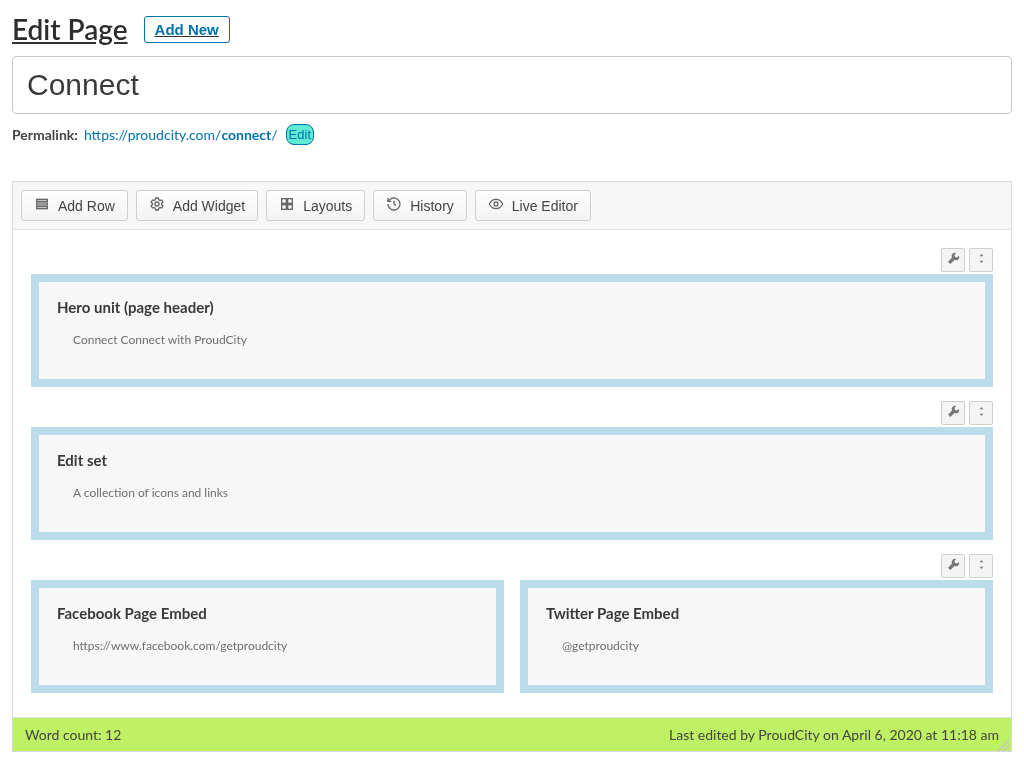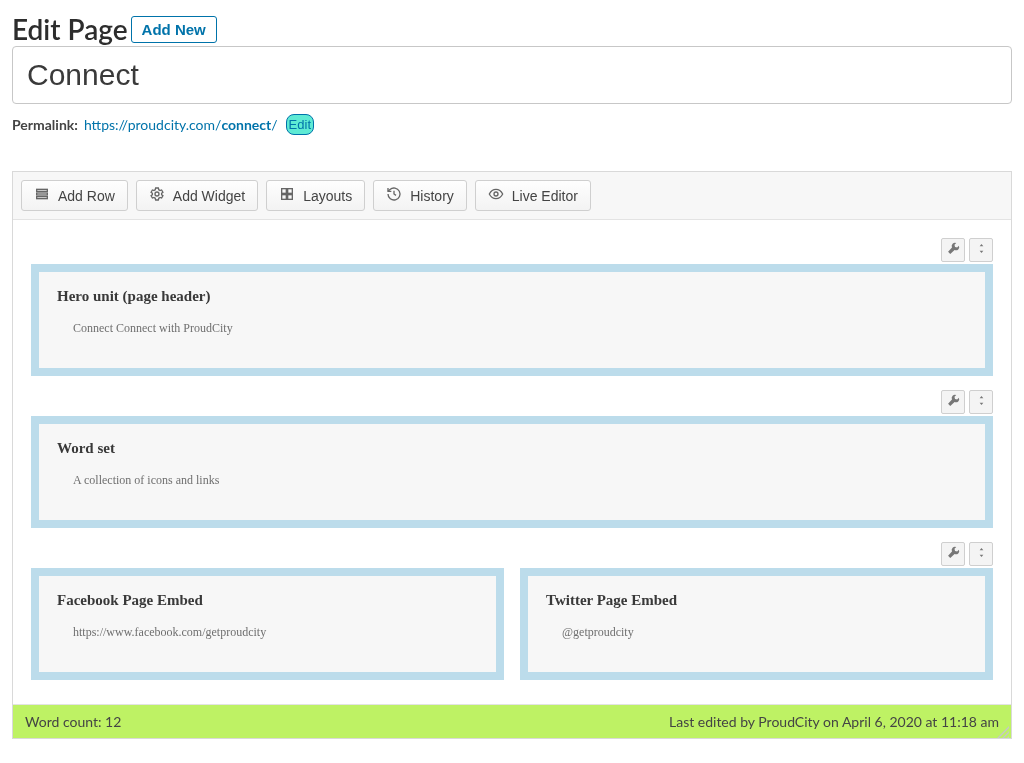--- a/index.html
+++ b/index.html
@@ -7,21 +7,23 @@
     margin: 0;
     padding: 12px;
     font-family: -apple-system, BlinkMacSystemFont, "Segoe UI", "Lato", sans-serif;
     color: #333;
     background: #fff;
     width: 1024px;
   }
   .header-row {
     display: flex;
     align-items: center;
-    gap: 3px;
+    gap: 16px;
+    margin-bottom: 10px;
+    text-decoration: underline;
   }
   .page-heading {
     font-size: 28px;
     font-weight: 600;
     color: #2d2d2d;
     margin: 0;
   }
   .add-new-btn {
     border: 1px solid #0073aa;
     color: #0073aa;
@@ -88,21 +90,20 @@
     font-size: 14px;
     padding: 5px 12px;
     border-radius: 3px;
     cursor: pointer;
   }
   .tb-btn svg, .tb-btn .glyph { width: 16px; height: 16px; display: inline-block; }
 
   .builder-canvas {
     background: #fff;
     padding: 18px 18px 10px 18px;
-    font-family: Liberation Serif, serif;
   }
 
   .row-block { margin-bottom: 14px; }
   .row-tools {
     display: flex;
     justify-content: flex-end;
     gap: 4px;
     margin-bottom: 2px;
   }
   .tool-btn {
@@ -277,21 +278,21 @@
         </button>
         <button class="tool-btn">
           <span>
             <svg width="11" height="13" viewBox="0 0 24 24" fill="#777">
                 <path d="M12 2l4 5H8l4-5zm0 20l-4-5h8l-4 5z"></path>
               </svg>
           </span>
         </button>
       </div>
       <div class="row-frame">
-        <p class="widget-title">Word set</p>
+        <p class="widget-title">Edit set</p>
         <p class="widget-sub">A collection of icons and links</p>
       </div>
     </div>
 
     <div class="row-block">
       <div class="row-tools">
         <button class="tool-btn">
           <span>
             <svg width="13" height="13" viewBox="0 0 24 24" fill="#777">
                 <path d="M22 6.9a6 6 0 0 1-8 7.9L6 22l-4-4 7.2-8A6 6 0 0 1 17.1 2l-3.3 3.3 1 3.9 3.9 1L22 6.9z"></path>

